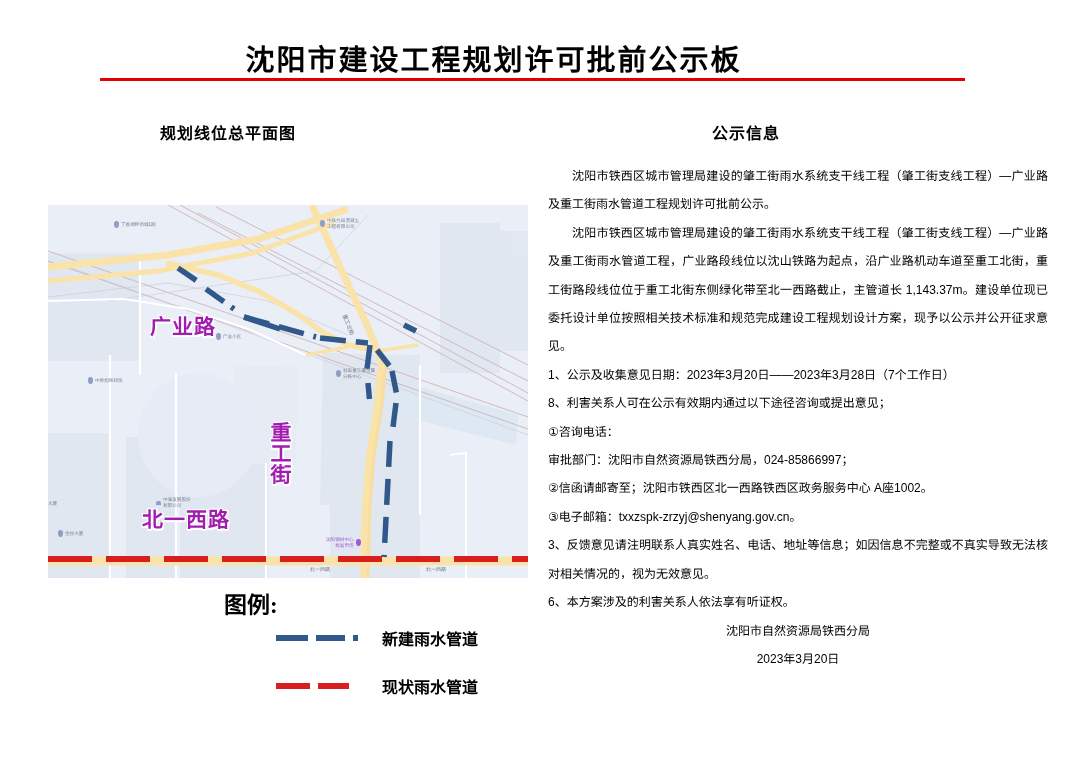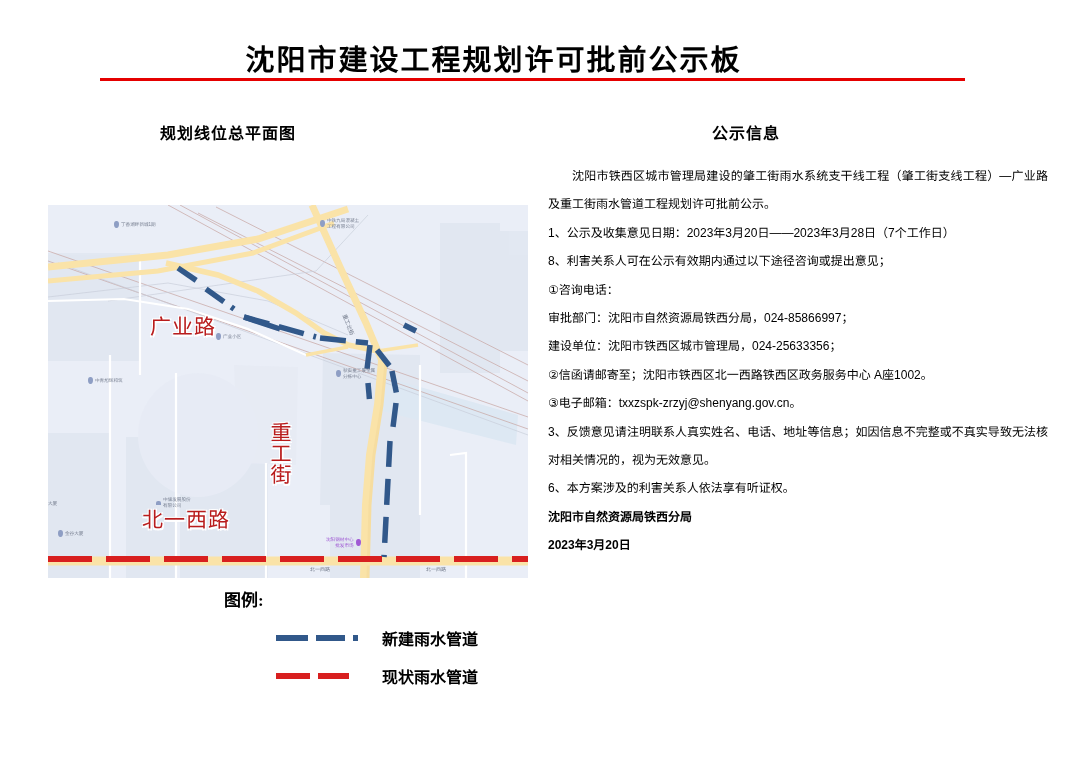--- a/index.html
+++ b/index.html
@@ -49,21 +49,21 @@
     width: 480px; height: 373px;
     background: #eaeef7;
     overflow: hidden;
   }
   #map-svg { display: block; width: 480px; height: 373px; }
 
   
   .street-label {
     position: absolute;
     font-family: "Liberation Serif", "DejaVu Serif", serif;
-    font-weight: normal; color: #b91c1c;
+    font-weight: bold; color: #a21caf;
     text-shadow: 1.5px 1.5px 0 #ffffff, -1px -1px 0 #ffffff,
                  1.5px -1px 0 #ffffff, -1px 1.5px 0 #ffffff;
     white-space: nowrap; pointer-events: none;
   }
   #label-guangye  { left: 150px; top: 310px; font-size: 21px; letter-spacing: 1px; }
   #label-beiyixi  { left: 142px; top: 503px; font-size: 21px; letter-spacing: 1px; }
   #label-zhonggong{
     left: 268px; top: 422px; font-size: 21px;
     writing-mode: vertical-rl; text-orientation: upright; line-height: 1.05;
   }
@@ -89,26 +89,26 @@
   .road-vert-label {
     position: absolute; font-family: "Liberation Sans", sans-serif;
     font-size: 5.5px; color: #6f7788; white-space: nowrap;
     pointer-events: none; transform: rotate(68deg); transform-origin: left top;
   }
 
   
   #legend { position: absolute; left: 48px; top: 586px; width: 480px; height: 110px; }
   #legend-title {
     position: absolute; left: 176px; top: 0;
-    font-size: 17px; font-weight: bold; color: #000;
+    font-size: 23px; font-weight: bold; color: #000;
     font-family: "Liberation Serif", "DejaVu Serif", serif;
   }
   .legend-row { position: absolute; left: 228px; display: flex; align-items: center; }
   #legend-row-new      { top: 40px; }
-  #legend-row-existing { top: 78px; }
+  #legend-row-existing { top: 88px; }
   .legend-swatch { width: 82px; height: 6px; display: flex; gap: 8px; align-items: center; }
   .legend-swatch i { display: block; height: 6px; }
   .legend-swatch i.d1 { width: 34px; }
   .legend-swatch i.d2 { width: 31px; }
   .legend-swatch i.d3 { width: 5px; }
   .sw-new i      { background: #31588a; }
   .sw-existing i { background: #d81f1f; }
   .legend-text {
     margin-left: 24px; font-size: 16px; font-weight: bold; color: #000;
     font-family: "Liberation Serif", "DejaVu Serif", serif; white-space: nowrap;
@@ -119,21 +119,21 @@
     position: absolute; left: 548px; top: 162px;
     width: 500px;
     font-family: "Liberation Sans", "DejaVu Sans", sans-serif;
     font-size: 12px;
     line-height: 28.4px;
     color: #000000;
     text-align: justify;
   }
   #notice-body p { margin: 0; }
   #notice-body p.indent { text-indent: 2em; }
-  #notice-body p.right { text-align: left; font-weight: bold; }
+  #notice-body p.right { text-align: center; }
 </style>
 </head>
 <body>
 
 <div id="page">
 
   <div id="header">
     <div id="main-title">沈阳市建设工程规划许可批前公示板</div>
     <div id="title-rule"></div>
   </div>
@@ -290,25 +290,25 @@
       <span class="legend-swatch sw-existing">
         <i class="d1"></i>
           <i class="d2"></i>
       </span>
       <span class="legend-text">现状雨水管道</span>
     </div>
   </div>
 
   <div id="notice-body">
     <p class="indent">沈阳市铁西区城市管理局建设的肇工街雨水系统支干线工程（肇工街支线工程）—广业路及重工街雨水管道工程规划许可批前公示。</p>
+    <p class="indent">沈阳市铁西区城市管理局建设的肇工街雨水系统支干线工程（肇工街支线工程）—广业路及重工街雨水管道工程，广业路段线位以沈山铁路为起点，沿广业路机动车道至重工北街，重工街路段线位位于重工北街东侧绿化带至北一西路截止，主管道长 1,143.37m。建设单位现已委托设计单位按照相关技术标准和规范完成建设工程规划设计方案，现予以公示并公开征求意见。</p>
     <p>1、公示及收集意见日期：2023年3月20日——2023年3月28日（7个工作日）</p>
     <p>8、利害关系人可在公示有效期内通过以下途径咨询或提出意见；</p>
     <p>①咨询电话：</p>
     <p>审批部门：沈阳市自然资源局铁西分局，024-85866997；</p>
-    <p>建设单位：沈阳市铁西区城市管理局，024-25633356；</p>
     <p>②信函请邮寄至；沈阳市铁西区北一西路铁西区政务服务中心 A座1002。</p>
     <p>③电子邮箱：txxzspk-zrzyj@shenyang.gov.cn。</p>
     <p>3、反馈意见请注明联系人真实姓名、电话、地址等信息；如因信息不完整或不真实导致无法核对相关情况的，视为无效意见。</p>
     <p>6、本方案涉及的利害关系人依法享有听证权。</p>
     <p class="right">沈阳市自然资源局铁西分局</p>
     <p class="right">2023年3月20日</p>
   </div>
 
 </div>
 

